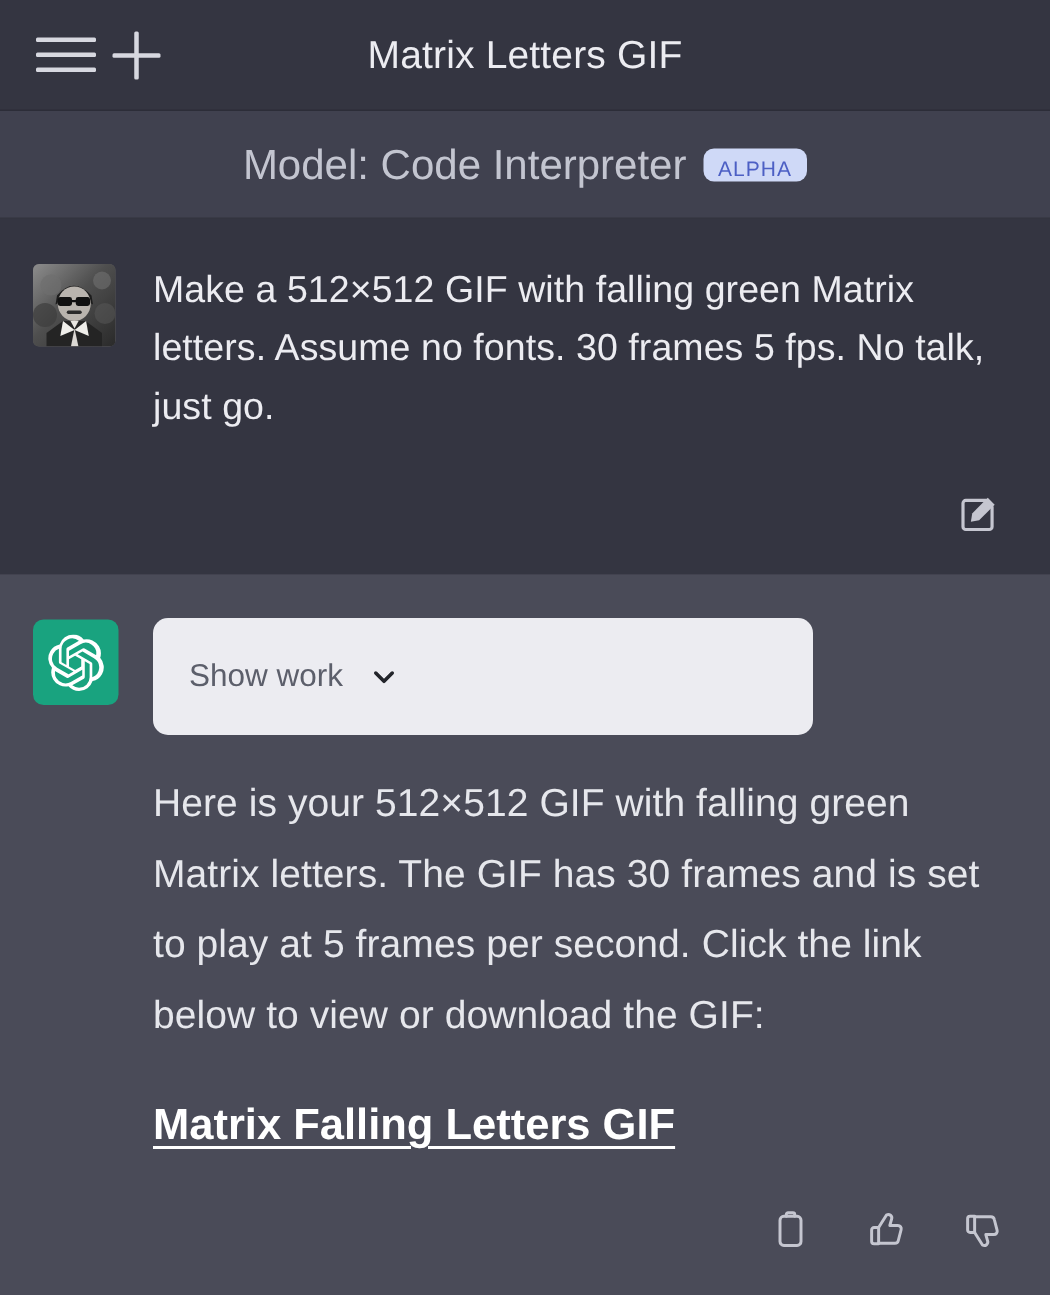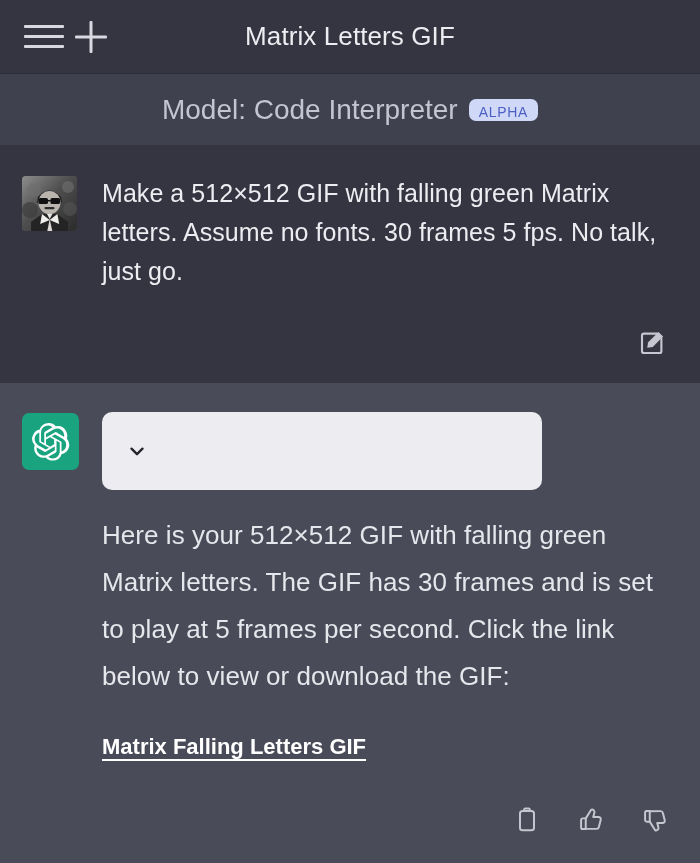--- a/index.html
+++ b/index.html
@@ -195,21 +195,21 @@
     font-size: 26px;
     line-height: 47px;
     color: #e6e7ec;
     margin-top: 22px;
     letter-spacing: 0.05px;
   }
 
   .assistant-link {
     display: inline-block;
     margin-top: 34px;
-    font-size: 22px;
+    font-size: 29px;
     font-weight: 700;
     color: #ffffff;
     text-decoration: underline;
     text-underline-offset: 5px;
     text-decoration-thickness: 2px;
     cursor: pointer;
   }
 
   
   .edit-row {
@@ -342,20 +342,21 @@
           <svg width="38" height="38" viewBox="0 0 41 41" fill="none">
             <path d="M37.53 16.79a10.1 10.1 0 0 0-.87-8.29 10.21 10.21 0 0 0-11-4.9A10.1 10.1 0 0 0 18.1.05a10.21 10.21 0 0 0-9.74 7.07 10.1 10.1 0 0 0-6.75 4.9 10.21 10.21 0 0 0 1.26 11.97 10.1 10.1 0 0 0 .87 8.29 10.21 10.21 0 0 0 11 4.9 10.1 10.1 0 0 0 7.6 3.39 10.21 10.21 0 0 0 9.74-7.08 10.1 10.1 0 0 0 6.75-4.9 10.21 10.21 0 0 0-1.3-11.8zM22.34 38.3a7.57 7.57 0 0 1-4.86-1.76l.24-.14 8.08-4.66a1.32 1.32 0 0 0 .66-1.15v-11.4l3.42 1.98c.03.02.06.05.06.1v9.42a7.6 7.6 0 0 1-7.6 7.6zM6 31.34a7.57 7.57 0 0 1-.9-5.09l.24.14 8.08 4.67a1.32 1.32 0 0 0 1.33 0l9.87-5.7v3.95a.12.12 0 0 1-.05.1l-8.17 4.72A7.6 7.6 0 0 1 6 31.34zM3.87 13.62a7.56 7.56 0 0 1 3.96-3.33v9.59a1.27 1.27 0 0 0 .65 1.14l9.82 5.67-3.42 1.98a.12.12 0 0 1-.12 0L6.6 23.95a7.6 7.6 0 0 1-2.73-10.33zM31.2 19.98l-9.87-5.72 3.42-1.97a.12.12 0 0 1 .12 0l8.17 4.72a7.6 7.6 0 0 1-1.17 13.7v-9.6a1.32 1.32 0 0 0-.67-1.13zm3.4-5.12l-.24-.15-8.06-4.7a1.32 1.32 0 0 0-1.34 0L15.1 15.7v-3.95a.12.12 0 0 1 .05-.1l8.17-4.71a7.6 7.6 0 0 1 11.29 7.87zM13.23 21.88L9.81 19.9a.12.12 0 0 1-.06-.09v-9.42a7.6 7.6 0 0 1 12.46-5.83l-.24.14-8.08 4.66a1.32 1.32 0 0 0-.66 1.15zm1.86-4 4.4-2.54 4.4 2.54v5.08l-4.38 2.54-4.4-2.54z" fill="#ffffff"></path>
           </svg>
         </div>
       </div>
 
       <div class="msg-body">
 
         <div class="work-card">
           <span class="work-card-action">
+            <span class="work-card-action-label">Show work</span>
             <svg width="22" height="22" viewBox="0 0 24 24" fill="none" stroke="#23252b" stroke-width="2.6" stroke-linecap="round" stroke-linejoin="round">
               <path d="M6 9.5 L12 15.5 L18 9.5"></path>
             </svg>
           </span>
         </div>
 
         <div class="assistant-text">Here is your 512×512 GIF with falling green Matrix letters. The GIF has 30 frames and is set to play at 5 frames per second. Click the link below to view or download the GIF:</div>
 
         <a class="assistant-link">Matrix Falling Letters GIF</a>
       </div>

